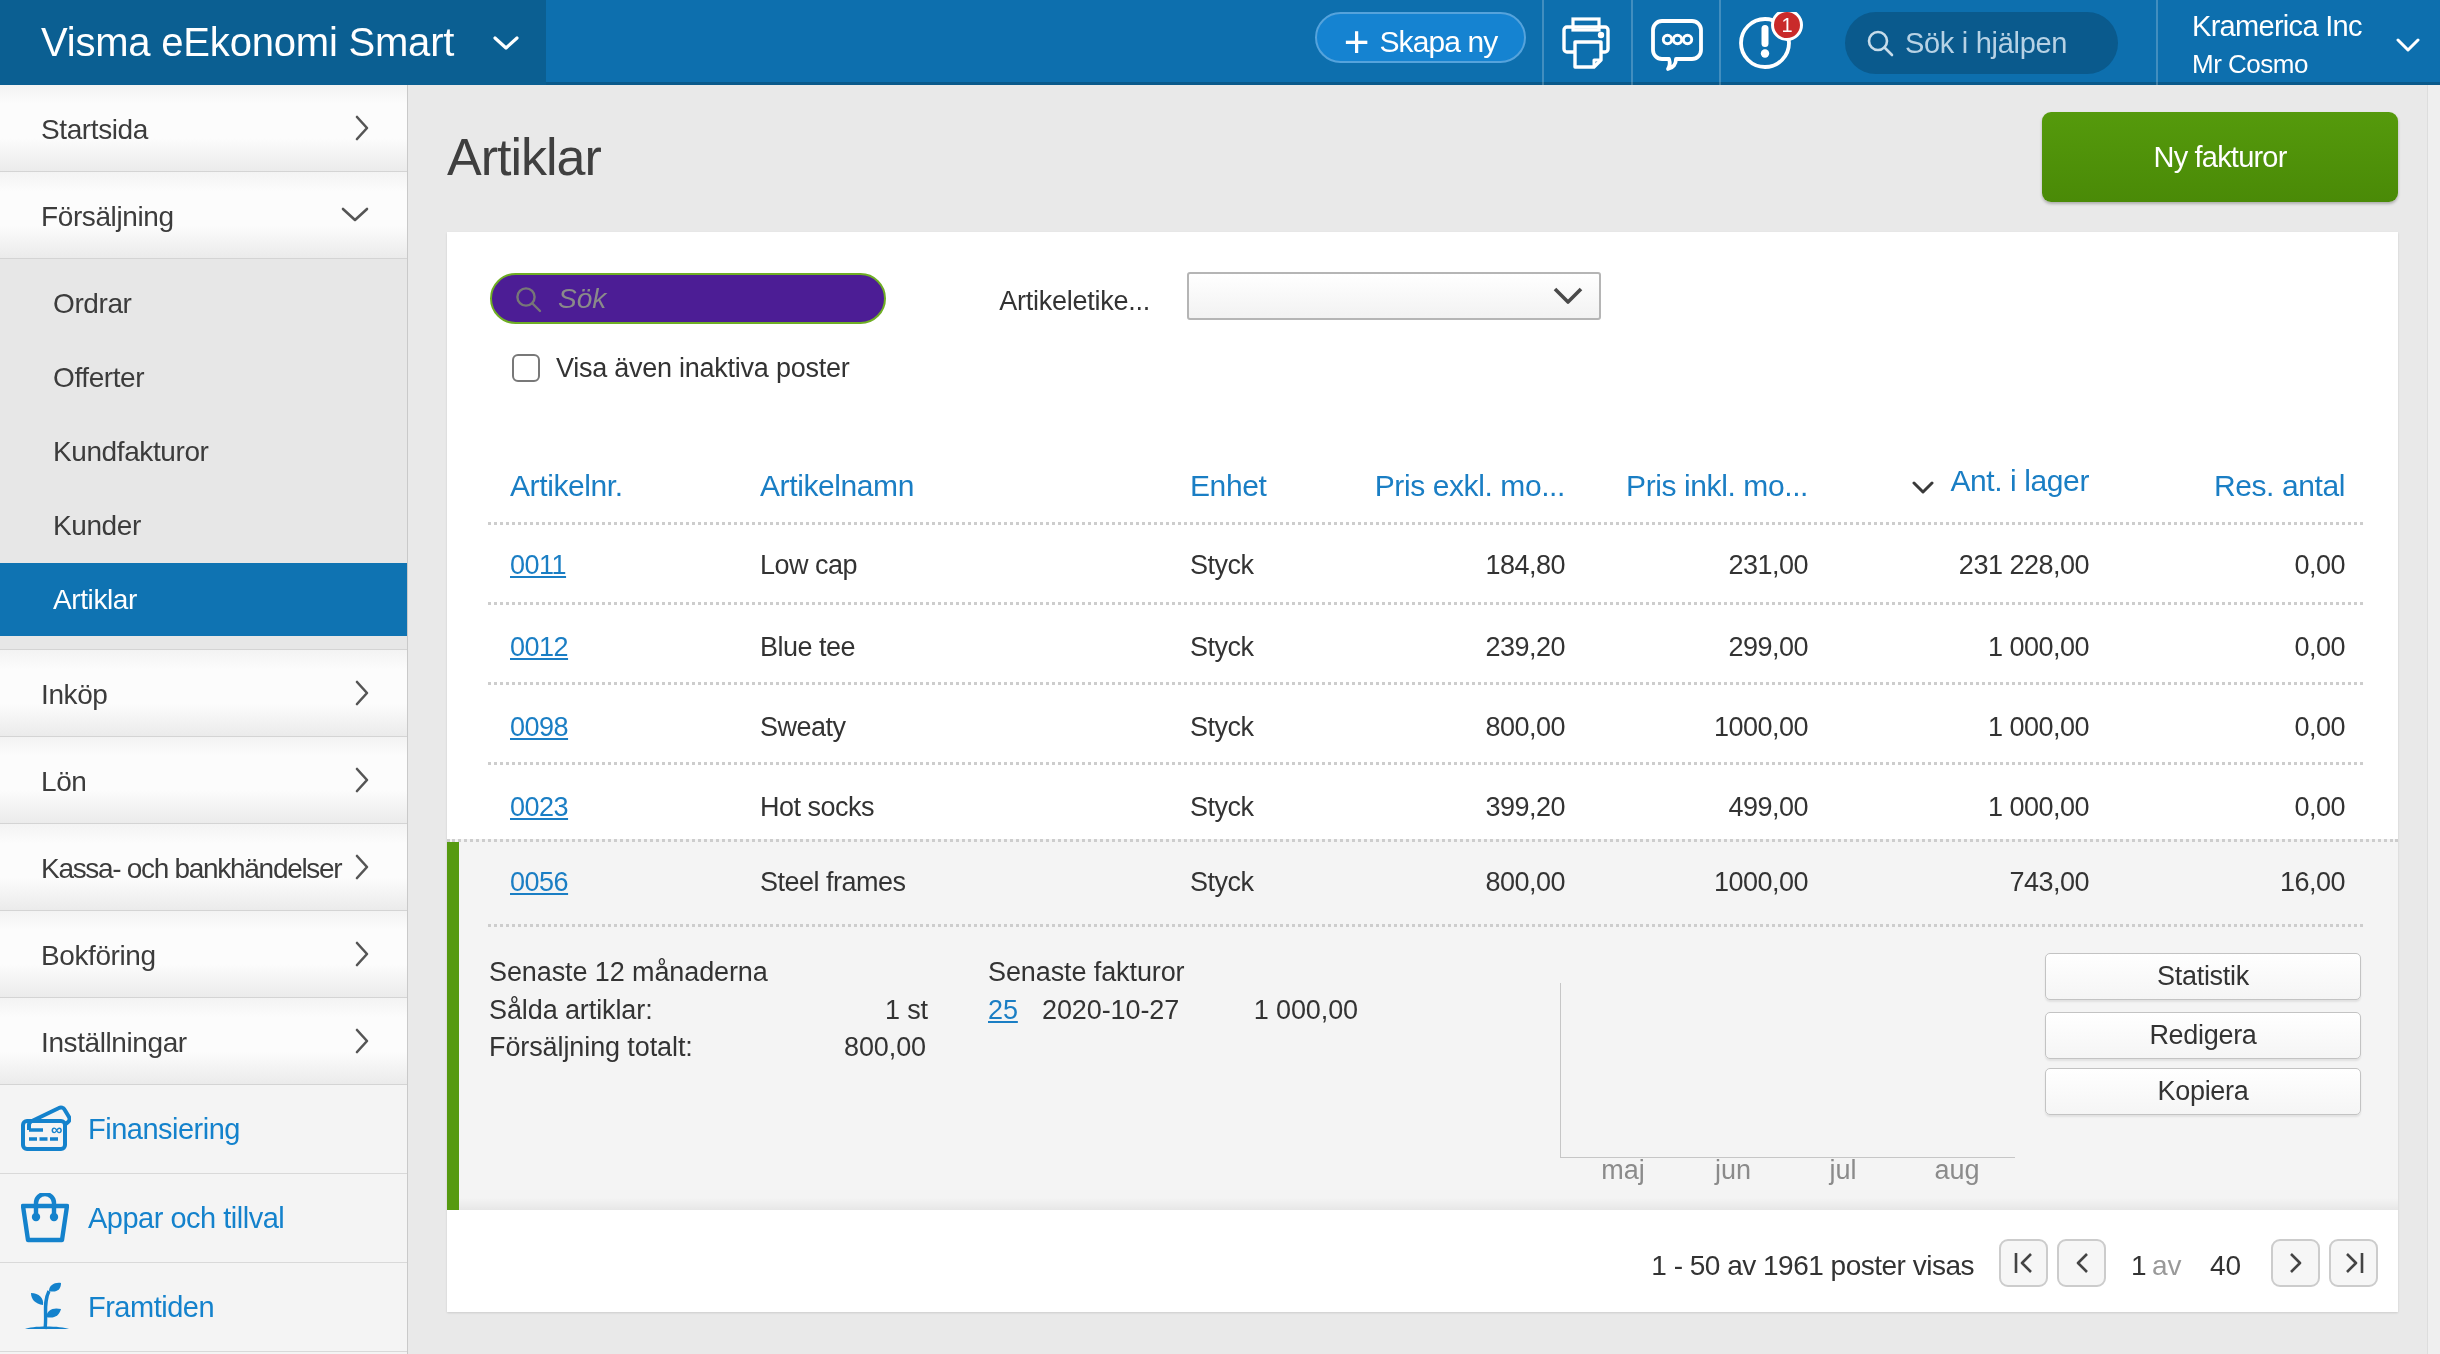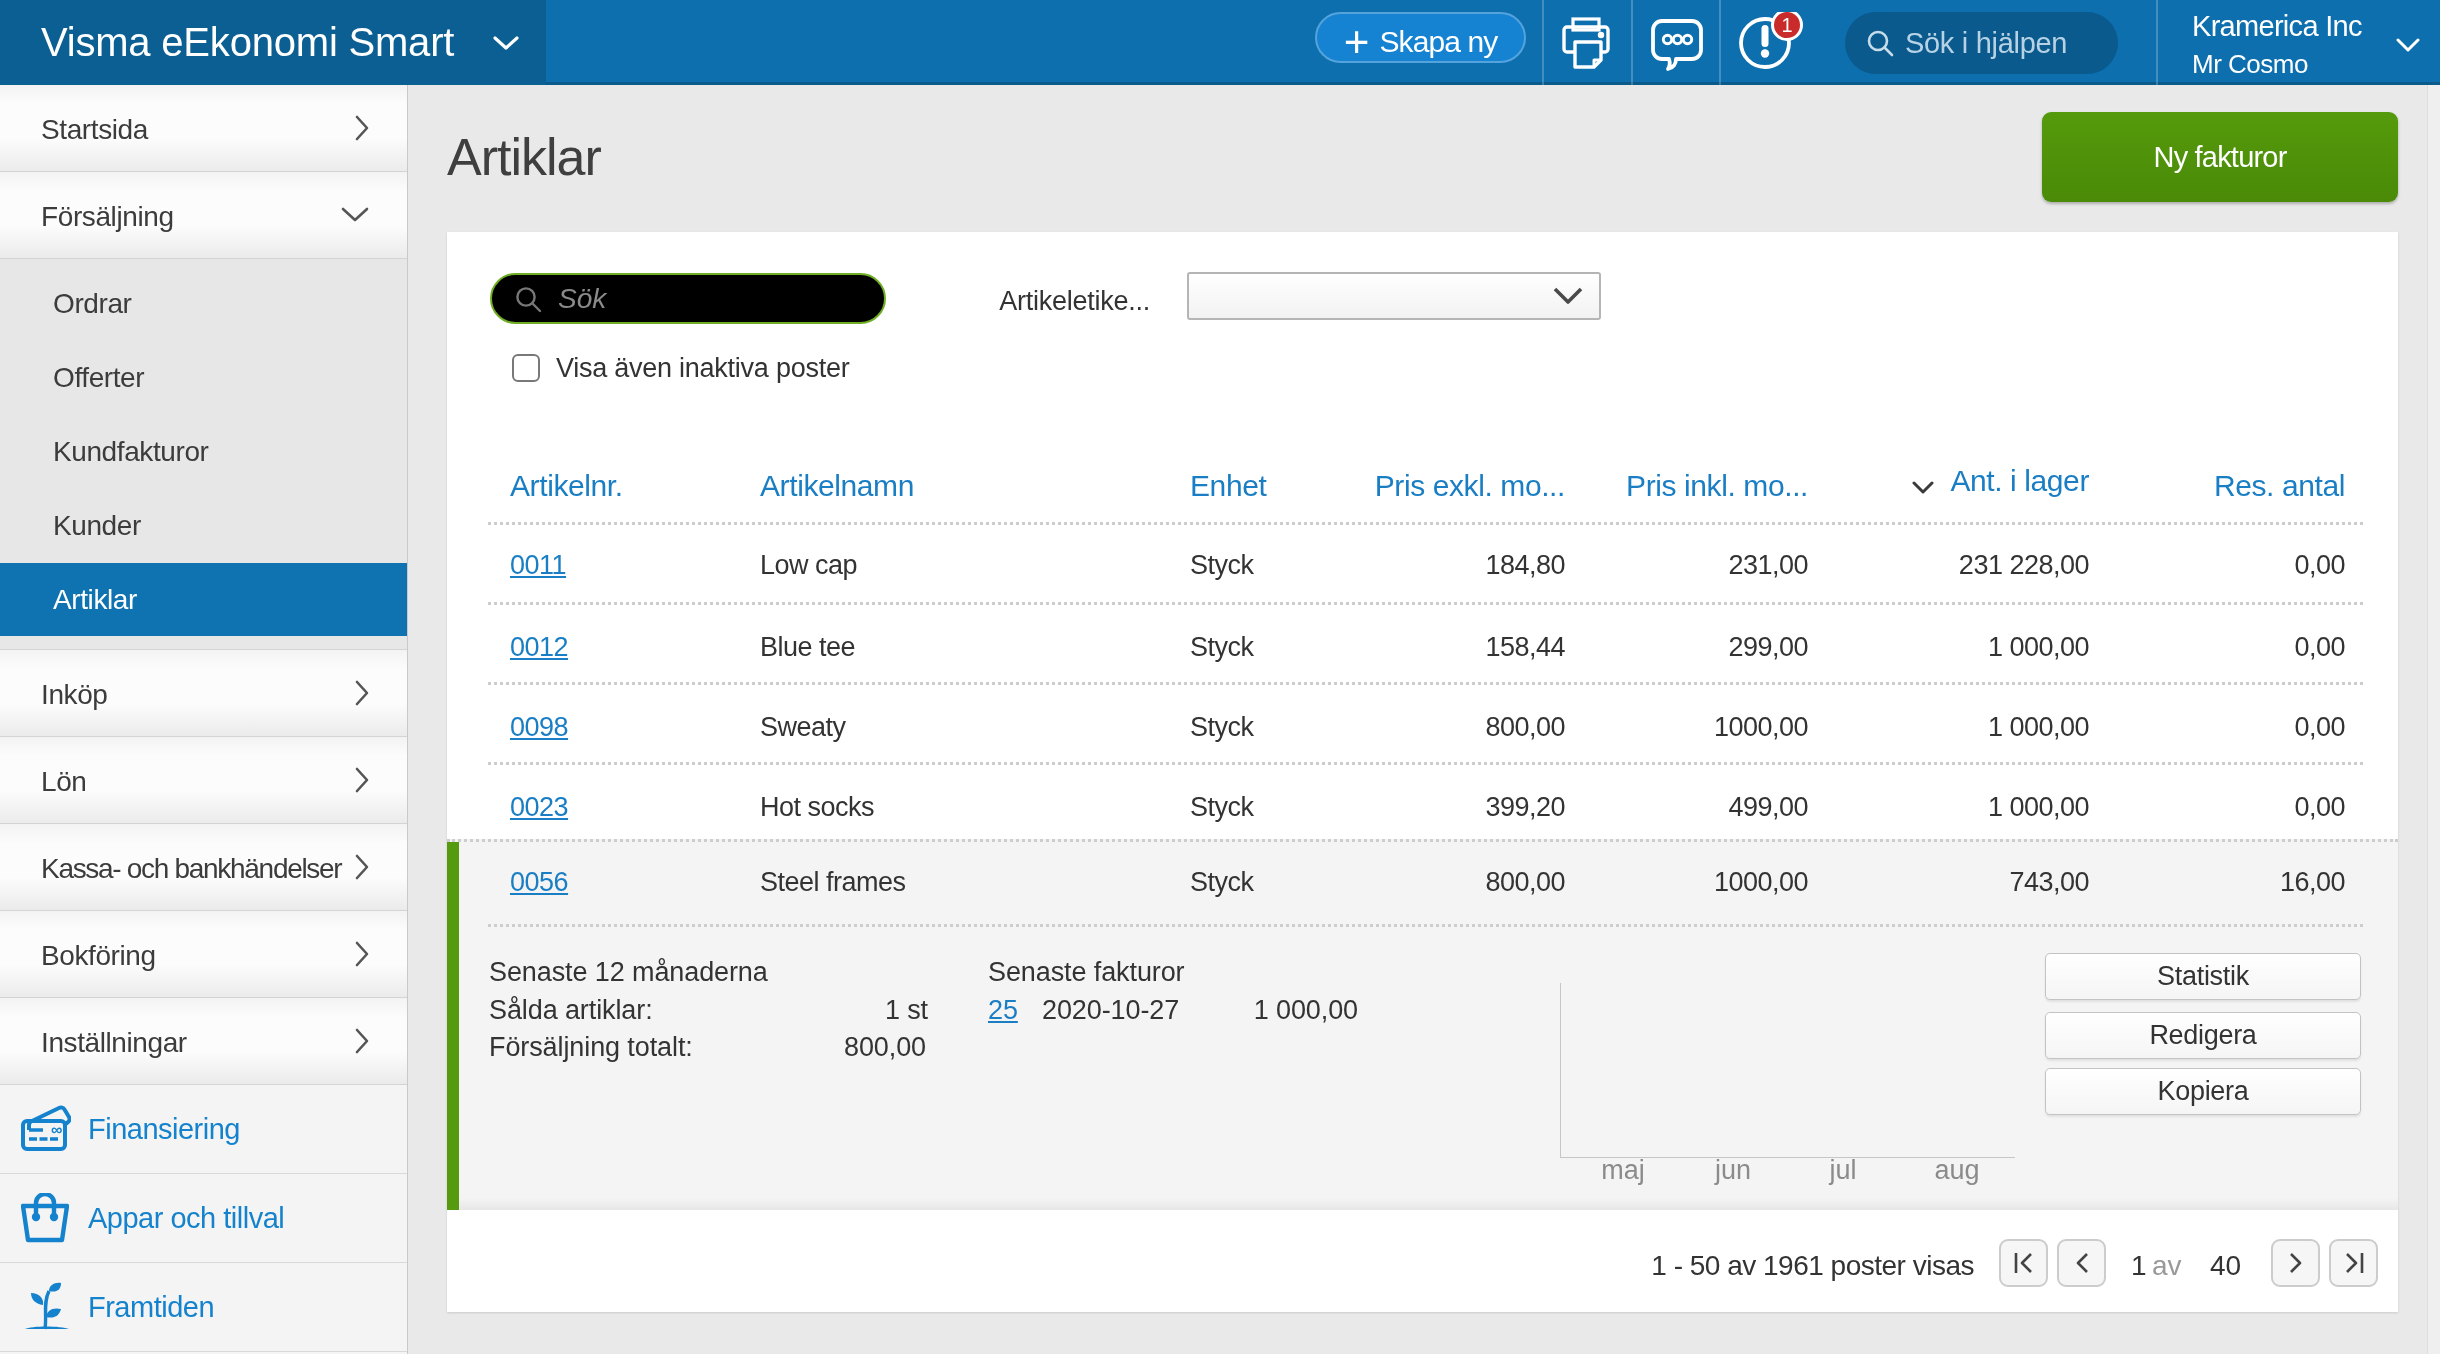--- a/index.html
+++ b/index.html
@@ -31,21 +31,21 @@
 .sub-item.sel { height:73px; line-height:73px; background:#0f73b2; color:#fff; }
 .promo { position:relative; width:100%; height:89px; border-bottom:1px solid #d9d9d9; }
 .promo .txt { position:absolute; left:88px; top:50%; transform:translateY(-50%); font-size:29px; letter-spacing:-0.5px; color:#1482cc; white-space:nowrap; }
 .promo svg { position:absolute; left:21px; top:50%; transform:translateY(-50%); }
 
 
 #heading { position:absolute; left:447px; top:127px; font-size:52px; font-weight:300; letter-spacing:-1px; color:#3f3f3f; }
 #btn-ny { position:absolute; left:2042px; top:112px; width:356px; height:90px; border-radius:9px; background:linear-gradient(180deg,#559a0c,#4a8a07); box-shadow:0 2px 3px rgba(0,0,0,0.25); color:#fff; font-size:29px; letter-spacing:-0.8px; text-align:center; line-height:90px; }
 #card { position:absolute; left:447px; top:232px; width:1951px; height:1080px; background:#fff; box-shadow:0 1px 2px rgba(0,0,0,0.12); }
 
-#sok-box { position:absolute; left:490px; top:273px; width:396px; height:51px; border:2px solid #6fae24; border-radius:26px; background:#000000; }
+#sok-box { position:absolute; left:490px; top:273px; width:396px; height:51px; border:2px solid #6fae24; border-radius:26px; background:#4c1d95; }
 #sok-box .ph { position:absolute; left:66px; top:50%; transform:translateY(-50%); font-style:italic; font-size:28px; color:#8a8a8a; }
 #sok-box svg { position:absolute; left:23px; top:11px; }
 #lbl-etikett { position:absolute; left:900px; width:250px; top:286px; text-align:right; font-size:27px; letter-spacing:-0.25px; color:#333; }
 #select { position:absolute; left:1187px; top:272px; width:414px; height:48px; border:2px solid #b5b5b5; border-radius:3px; background:linear-gradient(180deg,#ffffff,#f2f2f2); }
 #select svg { position:absolute; right:16px; top:13px; }
 #chk { position:absolute; left:512px; top:354px; width:28px; height:28px; border:2px solid #787878; border-radius:6px; background:#fff; }
 #lbl-chk { position:absolute; left:556px; top:353px; font-size:27px; letter-spacing:-0.25px; color:#333; }
 
 
 .th { position:absolute; font-size:30px; letter-spacing:-0.4px; color:#1a7ec4; }
@@ -248,21 +248,21 @@
 <div class="td" style="left:1190px;top:550px;">Styck</div>
 <div class="td rt" style="left:1365px;top:550px;width:200px;">184,80</div>
 <div class="td rt" style="left:1608px;top:550px;width:200px;">231,00</div>
 <div class="td rt" style="left:1889px;top:550px;width:200px;">231 228,00</div>
 <div class="td rt" style="left:2145px;top:550px;width:200px;">0,00</div>
 <div class="dotline" style="top:602px;"></div>
 
 <div class="td" style="left:510px;top:632px;"><a href="#">0012</a></div>
 <div class="td" style="left:760px;top:632px;">Blue tee</div>
 <div class="td" style="left:1190px;top:632px;">Styck</div>
-<div class="td rt" style="left:1365px;top:632px;width:200px;">158,44</div>
+<div class="td rt" style="left:1365px;top:632px;width:200px;">239,20</div>
 <div class="td rt" style="left:1608px;top:632px;width:200px;">299,00</div>
 <div class="td rt" style="left:1889px;top:632px;width:200px;">1 000,00</div>
 <div class="td rt" style="left:2145px;top:632px;width:200px;">0,00</div>
 <div class="dotline" style="top:682px;"></div>
 
 <div class="td" style="left:510px;top:712px;"><a href="#">0098</a></div>
 <div class="td" style="left:760px;top:712px;">Sweaty</div>
 <div class="td" style="left:1190px;top:712px;">Styck</div>
 <div class="td rt" style="left:1365px;top:712px;width:200px;">800,00</div>
 <div class="td rt" style="left:1608px;top:712px;width:200px;">1000,00</div>

